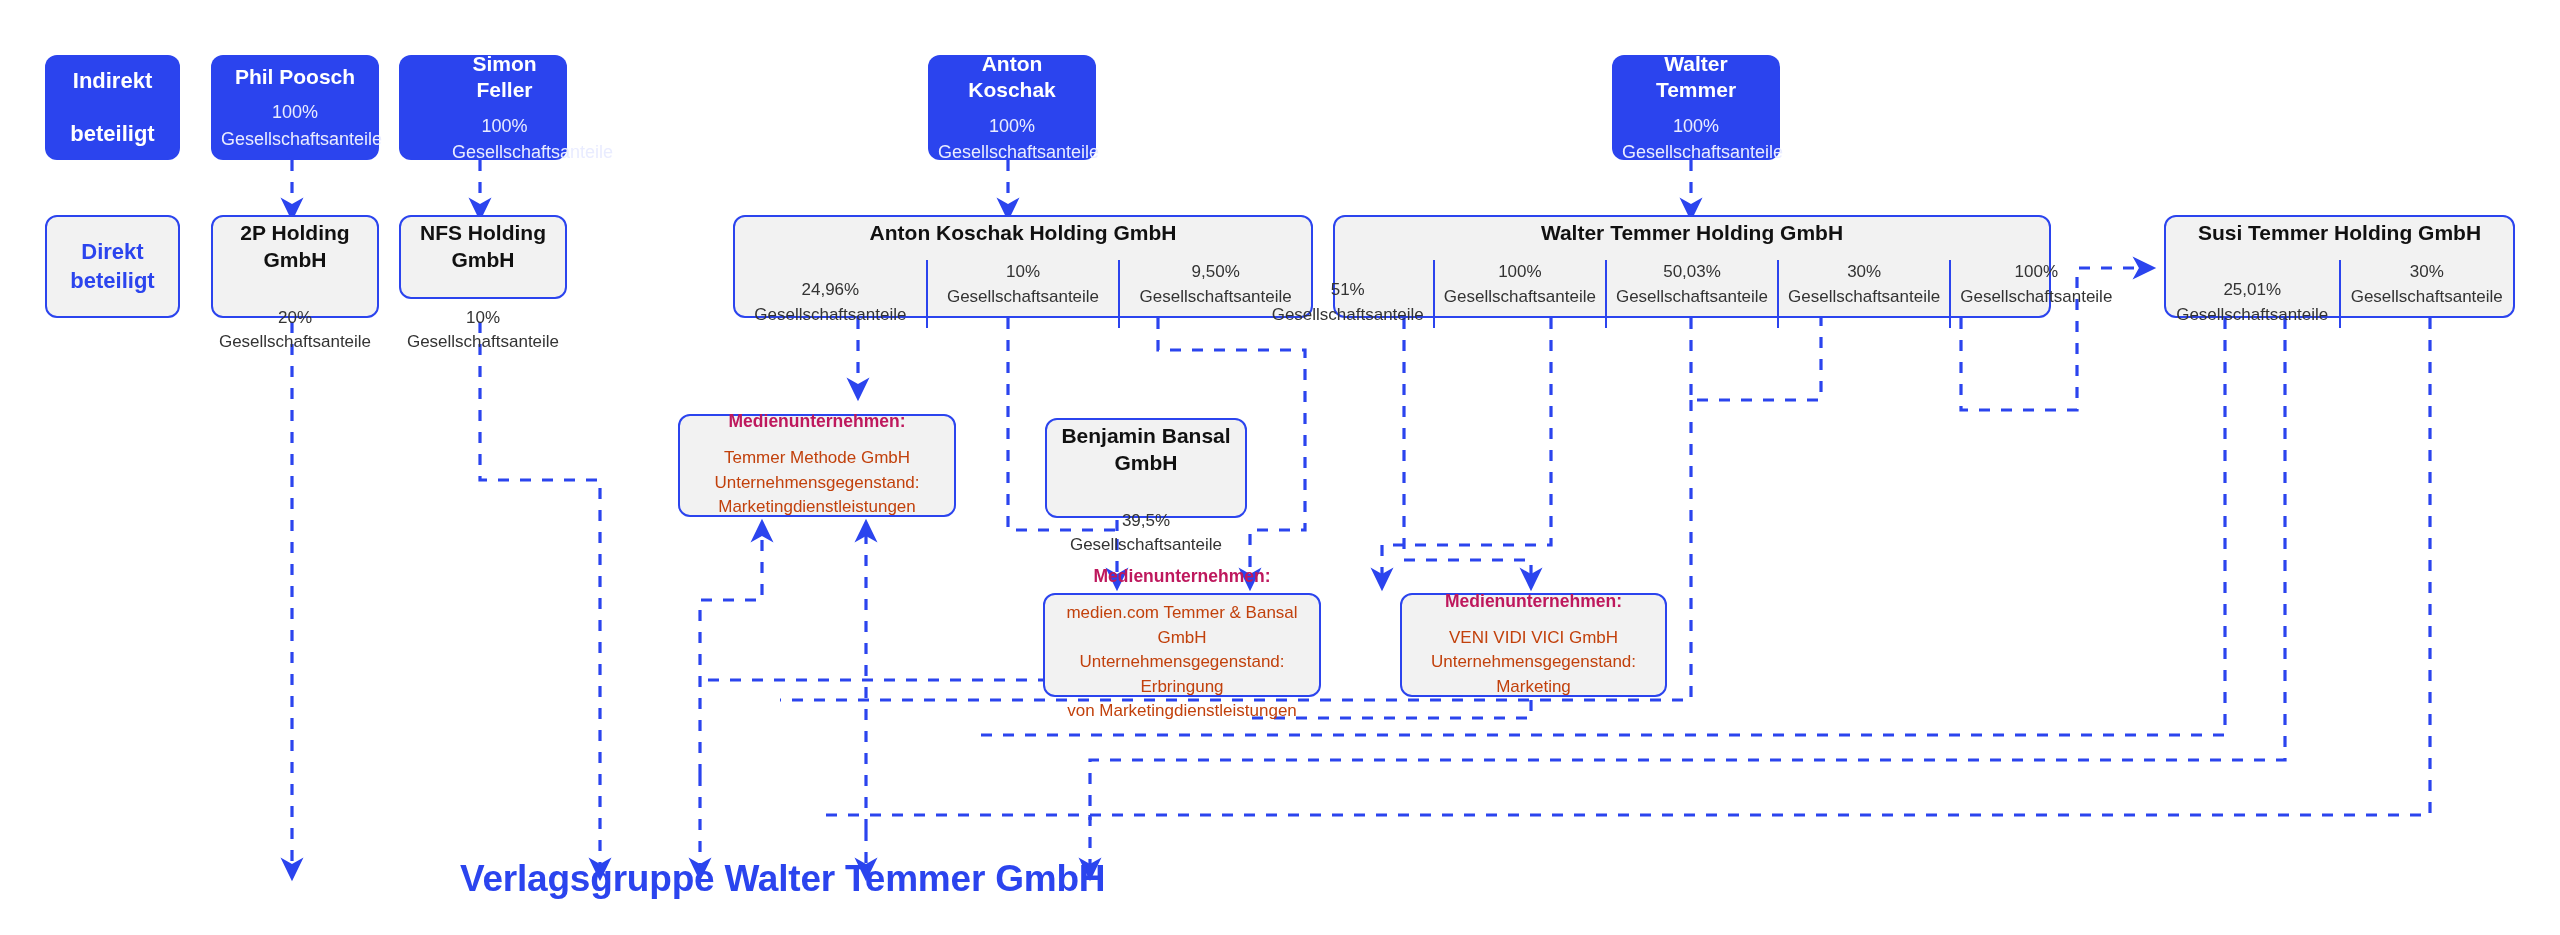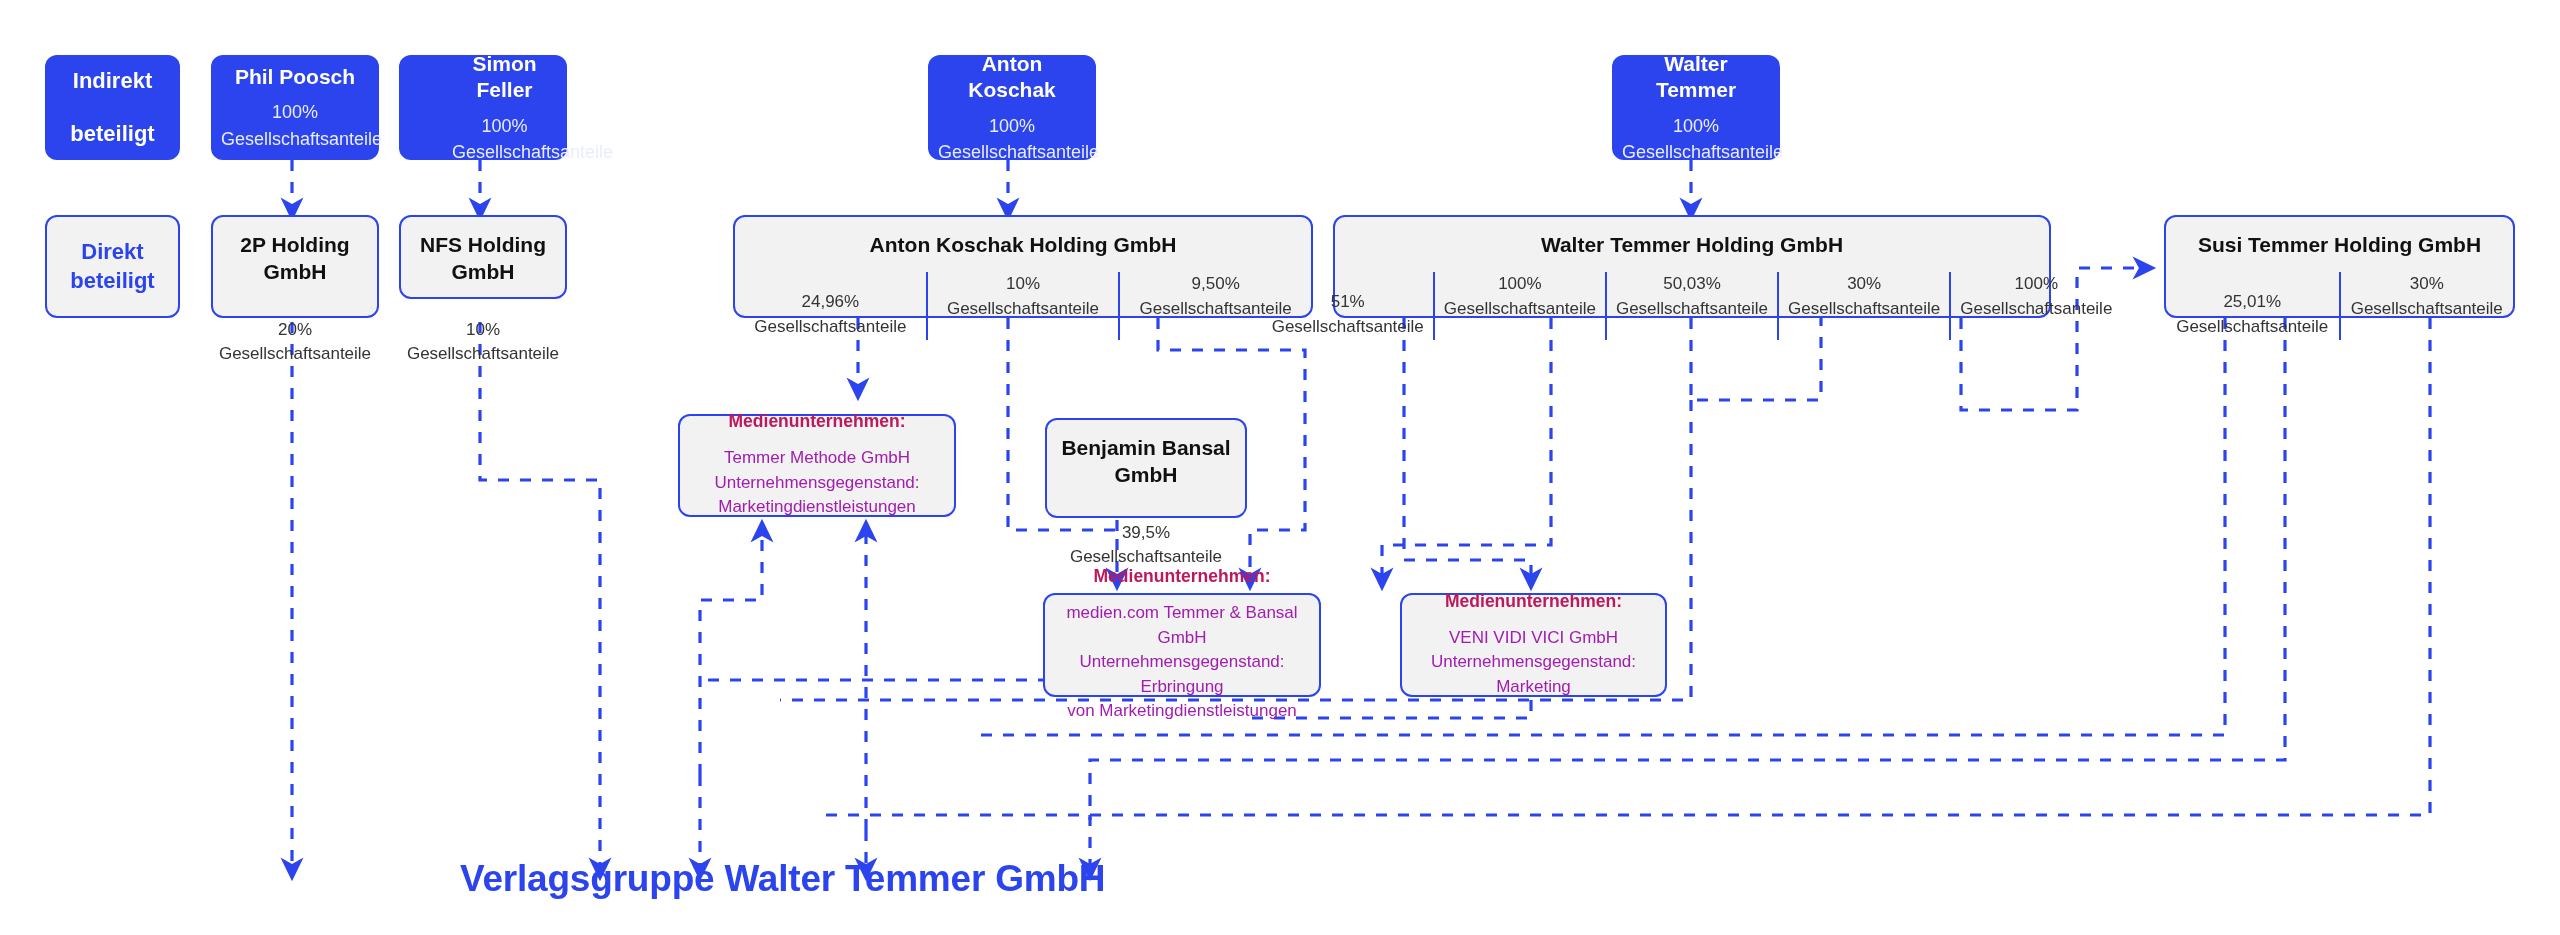--- a/index.html
+++ b/index.html
@@ -63,21 +63,21 @@
     color: #111111;
   }
   .grey.legend .title {
     font-size: 22px;
     color: #2b44ee;
   }
   .stack { width: 100%; padding: 0 10px; }
   .stack .sub { margin-top: 10px; }
 
   
-  .cols-card { justify-content: flex-start; padding-top: 14px; }
+  .cols-card { justify-content: flex-start; padding-top: 2px; }
   .cols-card .title { width: 100%; margin-bottom: 14px; }
   .cols-row {
     display: flex;
     width: 100%;
     align-items: stretch;
     justify-content: center;
   }
   .col {
     flex: 1 1 0;
     padding: 0 9px;
@@ -93,21 +93,21 @@
 
   
   .media .head {
     font-size: 17.5px;
     font-weight: bold;
     color: #be185d;
     margin-bottom: 14px;
   }
   .media .line {
     font-size: 17px;
-    color: #a21caf;
+    color: #c2410c;
     line-height: 1.45;
   }
 
   #footer-title {
     position: absolute;
     font-size: 37px;
     font-weight: bold;
     color: #2b44ee;
     white-space: nowrap;
     letter-spacing: -0.2px;

